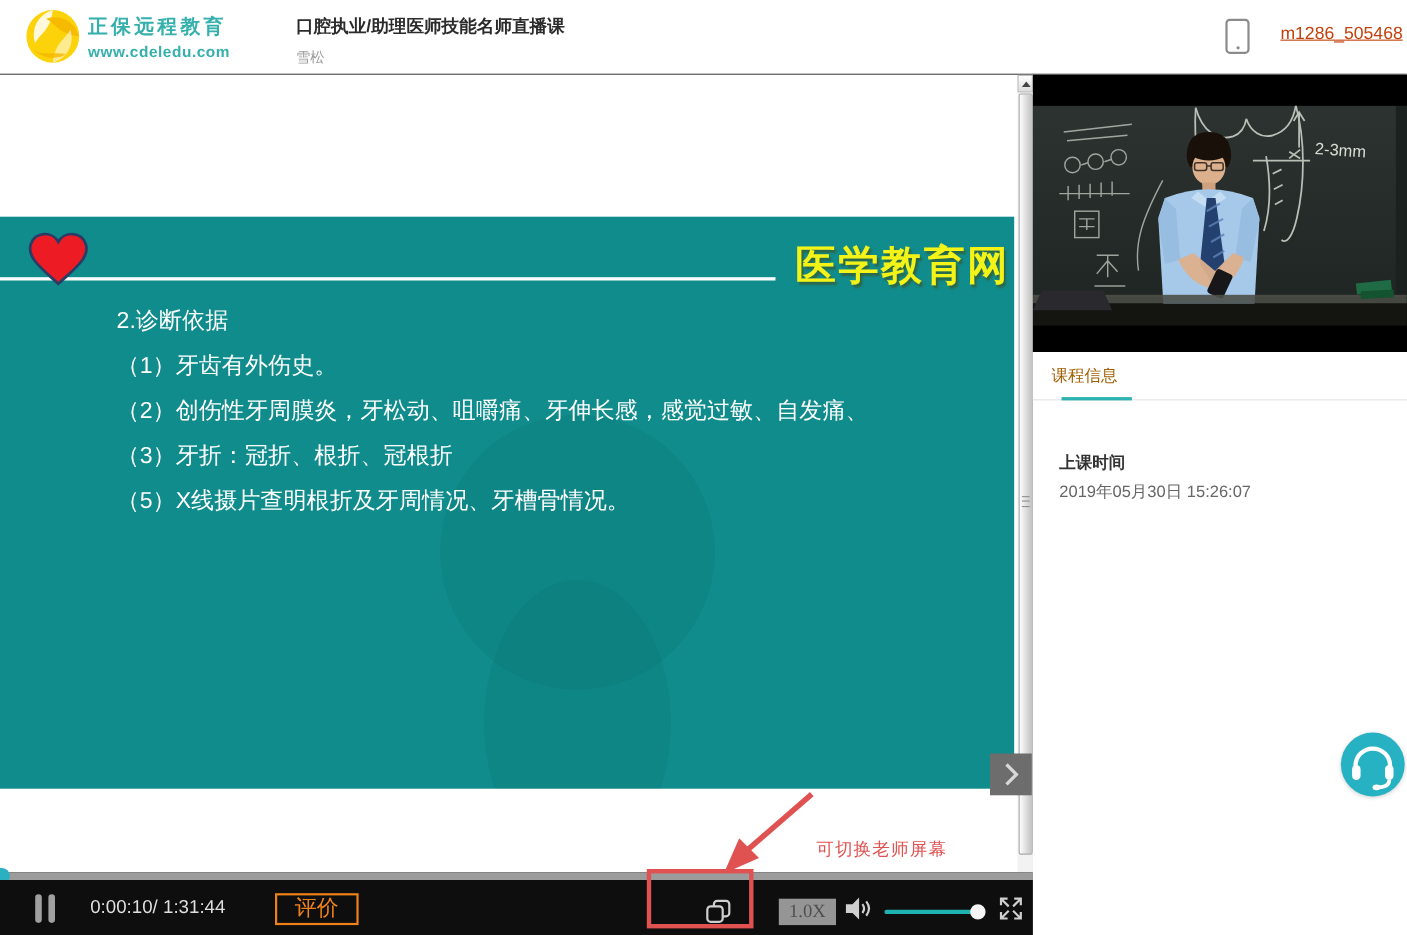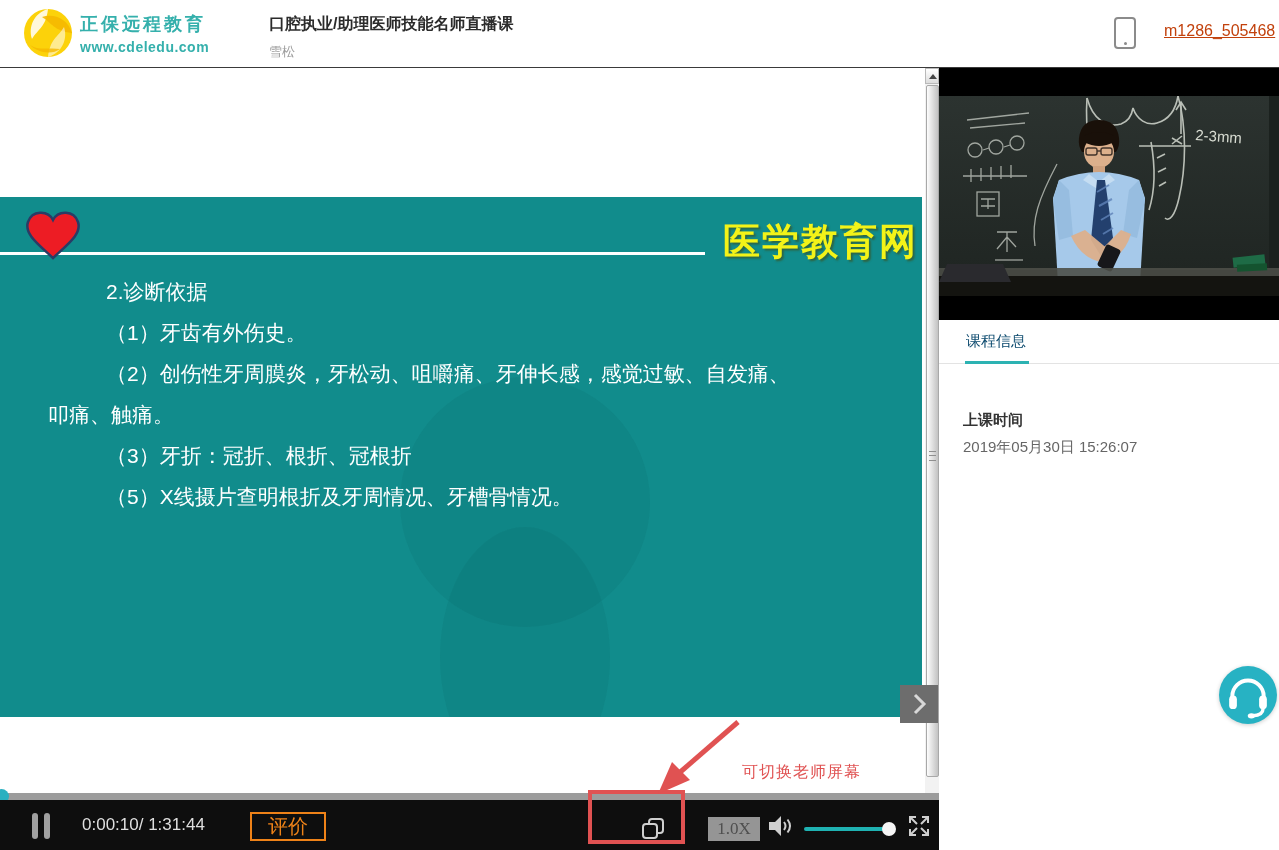--- a/index.html
+++ b/index.html
@@ -91,21 +91,21 @@
            border:4px solid #e05252;pointer-events:none;}
   .ann-arrow{position:absolute;left:600px;top:650px;width:160px;height:84px;pointer-events:none;}
   .ann-text{position:absolute;left:742px;top:670px;font-size:16px;color:#e05252;
             letter-spacing:1px;pointer-events:none;margin-top:24px;}
 
   
   .sidebar{position:absolute;left:939px;top:68px;width:340px;height:782px;background:#fff;}
   .video-box{position:absolute;left:0;top:0;width:340px;height:252px;background:#000;cursor:pointer;}
   .tab-row{position:absolute;left:0;top:252px;width:340px;height:44px;border-bottom:1px solid #e3e3e3;
            box-sizing:border-box;background:#fff;}
-  .tab-label{position:absolute;left:27px;top:12px;font-size:15px;color:#0c4a6e;cursor:pointer;}
+  .tab-label{position:absolute;left:17px;top:12px;font-size:15px;color:#a16207;cursor:pointer;}
   .tab-underline{position:absolute;left:26px;top:41px;width:64px;height:3px;background:#2cb2b2;}
   .class-time-label{position:absolute;left:24px;top:343px;font-size:15px;font-weight:bold;color:#333;}
   .class-time-value{position:absolute;left:24px;top:370px;font-size:15px;color:#666;}
   .headset-btn{position:absolute;left:280px;top:598px;width:58px;height:58px;border-radius:50%;
                background:#27b2c3;cursor:pointer;box-shadow:0 1px 4px rgba(0,0,0,.2);}
 </style>
 </head>
 <body>
 
 <div class="page">
@@ -139,21 +139,20 @@
         <div class="wm-shape2"></div>
         <div class="slide-rule"></div>
         <svg class="heart" viewBox="0 0 58 52">
           <path d="M29 11 C24 1 8 1 4 13 C0 25 14 35 29 49 C44 35 58 25 54 13 C50 1 34 1 29 11 Z" fill="#ed1c24" stroke="#2a3c66" stroke-width="2.5"></path>
         </svg>
         <div class="slide-watermark">医学教育网</div>
         <div class="slide-body">
           <p class="slide-line">2.诊断依据</p>
           <p class="slide-line">（1）牙齿有外伤史。</p>
           <p class="slide-line">（2）创伤性牙周膜炎，牙松动、咀嚼痛、牙伸长感，感觉过敏、自发痛、</p>
-          <p class="slide-line hang">叩痛、触痛。</p>
           <p class="slide-line">（3）牙折：冠折、根折、冠根折</p>
           <p class="slide-line">（5）X线摄片查明根折及牙周情况、牙槽骨情况。</p>
         </div>
       </div>
 
       <div class="scrollbar">
         <div class="sb-up"></div>
         <div class="sb-thumb">
           <div class="sb-grip"></div>
         </div>

